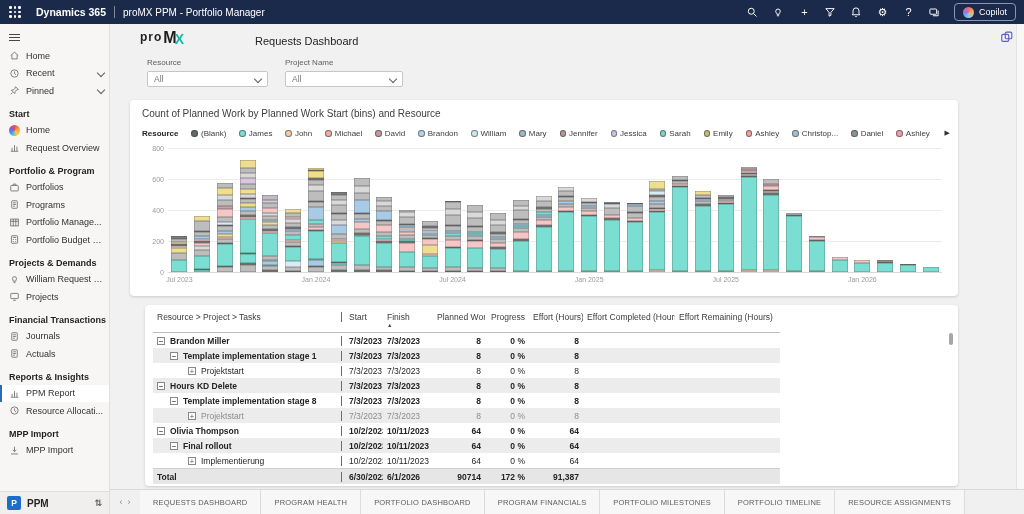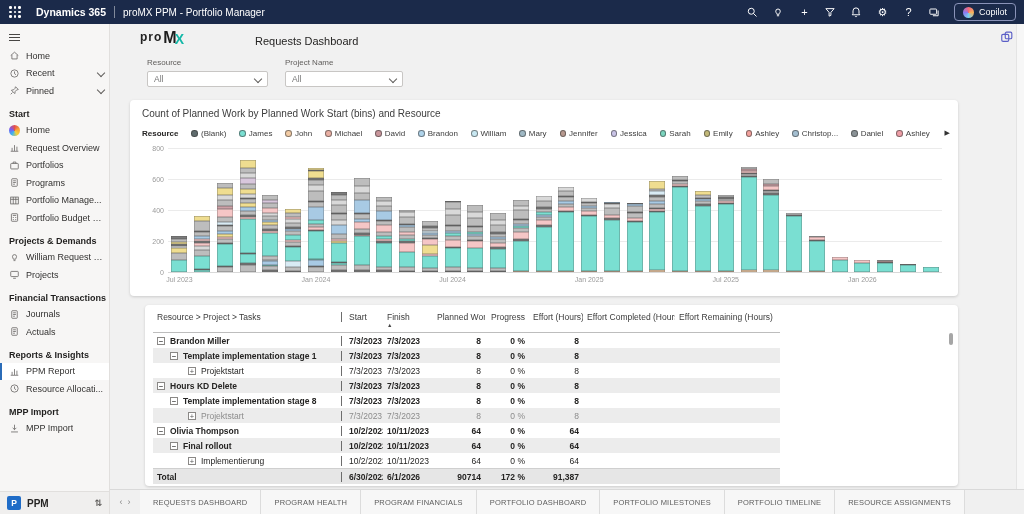--- a/index.html
+++ b/index.html
@@ -204,20 +204,21 @@
           </div>
           <div class="side-item">
             <span class="ic">
               <svg viewBox="0 0 16 16">
                 <path d="M2.5 13.5h11"></path>
                 <path d="M4.5 13V8.5M8 13V4.5M11.5 13V6.8"></path>
               </svg>
             </span>
             <span class="lbl">Request Overview</span>
           </div>
+          <div class="side-sec">Portfolio &amp; Program</div>
           <div class="side-item">
             <span class="ic">
               <svg viewBox="0 0 16 16">
                 <rect x="2.5" y="5" width="11" height="8" rx="1"></rect>
                 <path d="M6 5V3h4v2"></path>
               </svg>
             </span>
             <span class="lbl">Portfolios</span>
           </div>
           <div class="side-item">
@@ -1094,21 +1095,21 @@
         <div class="tscroll"></div>
       </div>
 
       <div class="tabs" id="tabBar">
         <div class="tab-nav">
           <span>‹</span>
           <span>›</span>
         </div>
       <div class="tab">REQUESTS DASHBOARD</div>
           <div class="tab">PROGRAM HEALTH</div>
+          <div class="tab">PORTFOLIO DASHBOARD</div>
           <div class="tab">PROGRAM FINANCIALS</div>
-          <div class="tab">PORTFOLIO DASHBOARD</div>
           <div class="tab">PORTFOLIO MILESTONES</div>
           <div class="tab">PORTFOLIO TIMELINE</div>
           <div class="tab">RESOURCE ASSIGNMENTS</div>
         </div>
     </div>
   </div>
 </div>
 
 </body></html>

